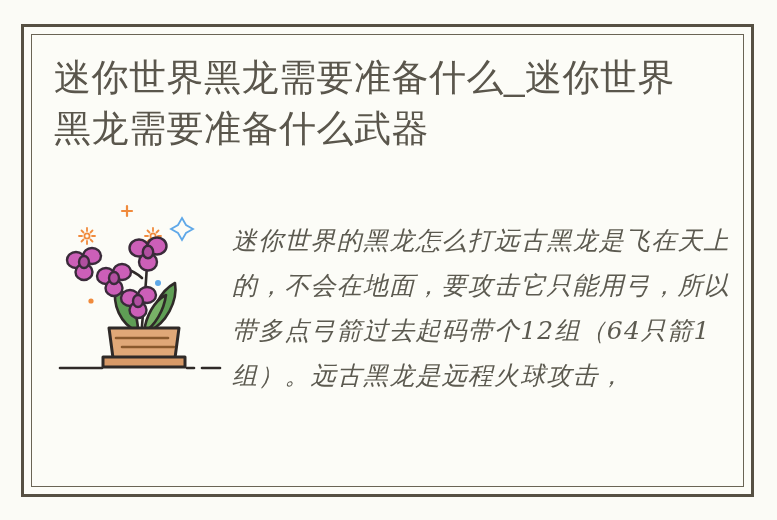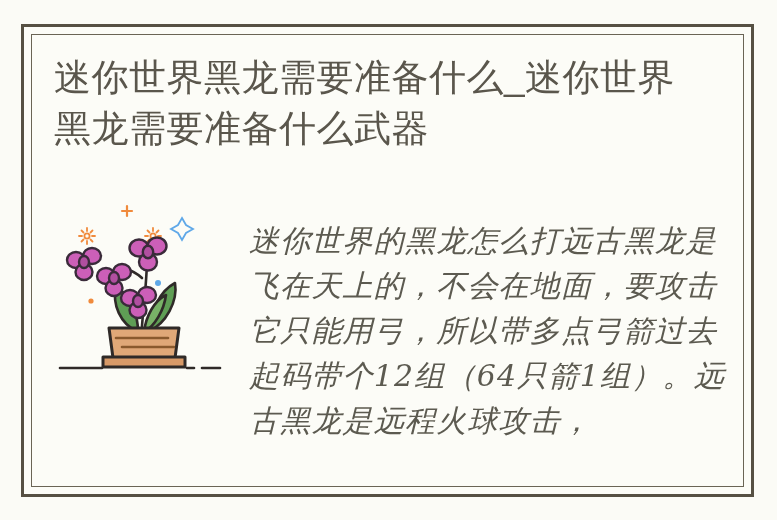--- a/index.html
+++ b/index.html
@@ -75,24 +75,24 @@
     position: relative;
   }
   .illustration svg {
     display: block;
     width: 168px;
     height: 175px;
   }
 
   .body-text {
     flex: 1 1 auto;
-    margin-left: 27px;
+    margin-left: 10px;
     margin-top: 18px;
     color: #5c5a50;
-    font-size: 30px;
+    font-size: 25px;
     line-height: 45px;
     letter-spacing: 1.2px;
     font-family: "DejaVu Serif", "Liberation Serif", serif;
     font-style: italic;
     font-weight: 400;
     white-space: pre-wrap;
     word-break: break-all;
     overflow: hidden;
     max-height: 232px;
   }

